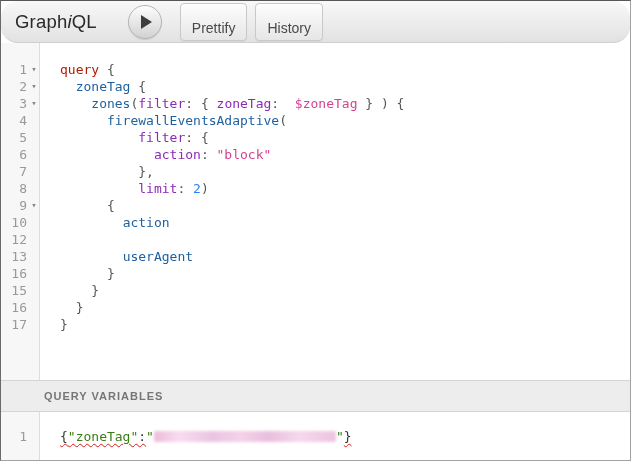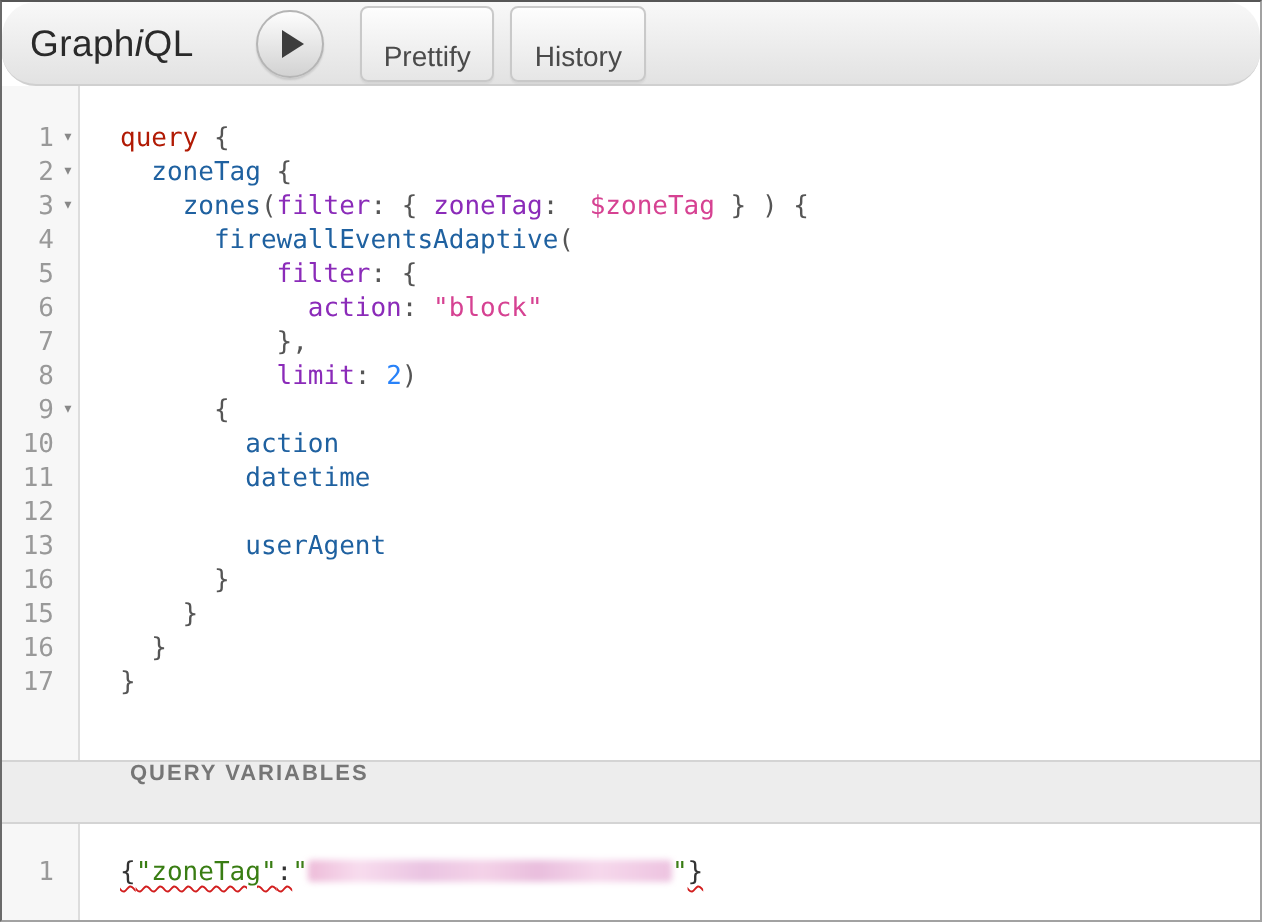--- a/index.html
+++ b/index.html
@@ -107,22 +107,22 @@
     border-radius:2px; vertical-align:-1px;
     background:linear-gradient(90deg,#edbcd9 0%,#f8dcee 14%,#eac4e2 32%,#f4d2e8 48%,#e9bedd 63%,#f6d8ec 80%,#edc3e0 100%);
     filter:blur(1.6px);
   }
   
   .vars-header {
     flex:0 0 32px;
     background:#ededed;
     border-top:1px solid #d4d4d4;
     border-bottom:1px solid #d4d4d4;
-    display:flex; align-items:flex-start;
-    padding-left:64px;
+    display:flex; align-items:center;
+    padding-left:43px;
     cursor:row-resize;
   }
   .vars-title {
     font-size:11px; font-weight:bold;
     letter-spacing:1px; color:#767676;
     text-transform:uppercase;
     user-select:none;
   }
 </style>
 </head>
@@ -145,21 +145,20 @@
         <div class="cm-line"><span class="ln">1</span><span class="fold">▾</span><span class="code"><span class="tk-kw">query</span><span class="tk-punct"> {</span></span></div>
         <div class="cm-line"><span class="ln">2</span><span class="fold">▾</span><span class="code"><span class="tk-punct">  </span><span class="tk-prop">zoneTag</span><span class="tk-punct"> {</span></span></div>
         <div class="cm-line"><span class="ln">3</span><span class="fold">▾</span><span class="code"><span class="tk-punct">    </span><span class="tk-prop">zones</span><span class="tk-punct">(</span><span class="tk-attr">filter</span><span class="tk-punct">: { </span><span class="tk-attr">zoneTag</span><span class="tk-punct">:  </span><span class="tk-var">$zoneTag</span><span class="tk-punct"> } ) {</span></span></div>
         <div class="cm-line"><span class="ln">4</span><span class="fold"></span><span class="code"><span class="tk-punct">      </span><span class="tk-prop">firewallEventsAdaptive</span><span class="tk-punct">(</span></span></div>
         <div class="cm-line"><span class="ln">5</span><span class="fold"></span><span class="code"><span class="tk-punct">          </span><span class="tk-attr">filter</span><span class="tk-punct">: {</span></span></div>
         <div class="cm-line"><span class="ln">6</span><span class="fold"></span><span class="code"><span class="tk-punct">            </span><span class="tk-attr">action</span><span class="tk-punct">: </span><span class="tk-str">"block"</span></span></div>
         <div class="cm-line"><span class="ln">7</span><span class="fold"></span><span class="code"><span class="tk-punct">          },</span></span></div>
         <div class="cm-line"><span class="ln">8</span><span class="fold"></span><span class="code"><span class="tk-punct">          </span><span class="tk-attr">limit</span><span class="tk-punct">: </span><span class="tk-num">2</span><span class="tk-punct">)</span></span></div>
         <div class="cm-line"><span class="ln">9</span><span class="fold">▾</span><span class="code"><span class="tk-punct">      {</span></span></div>
         <div class="cm-line"><span class="ln">10</span><span class="fold"></span><span class="code"><span class="tk-punct">        </span><span class="tk-prop">action</span></span></div>
-        <div class="cm-line"><span class="ln">11</span><span class="fold"></span><span class="code"><span class="tk-punct">        </span><span class="tk-prop">datetime</span></span></div>
         <div class="cm-line"><span class="ln">12</span><span class="fold"></span><span class="code"><span class="tk-punct">        </span></span></div>
         <div class="cm-line"><span class="ln">13</span><span class="fold"></span><span class="code"><span class="tk-punct">        </span><span class="tk-prop">userAgent</span></span></div>
         <div class="cm-line"><span class="ln">16</span><span class="fold"></span><span class="code"><span class="tk-punct">      }</span></span></div>
         <div class="cm-line"><span class="ln">15</span><span class="fold"></span><span class="code"><span class="tk-punct">    }</span></span></div>
         <div class="cm-line"><span class="ln">16</span><span class="fold"></span><span class="code"><span class="tk-punct">  }</span></span></div>
         <div class="cm-line"><span class="ln">17</span><span class="fold"></span><span class="code"><span class="tk-punct">}</span></span></div>
       </div>
   </div>
 
   <div class="vars-header">

